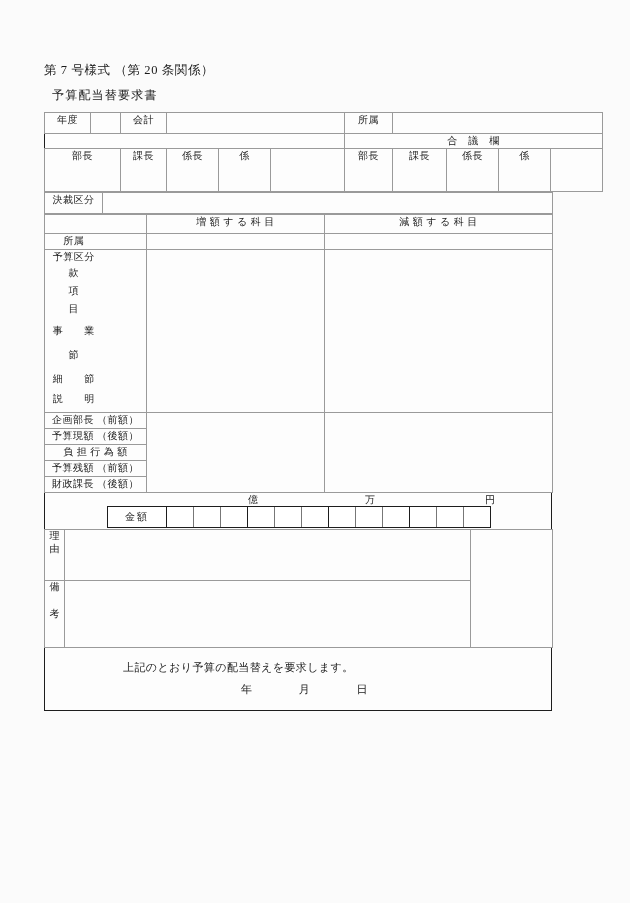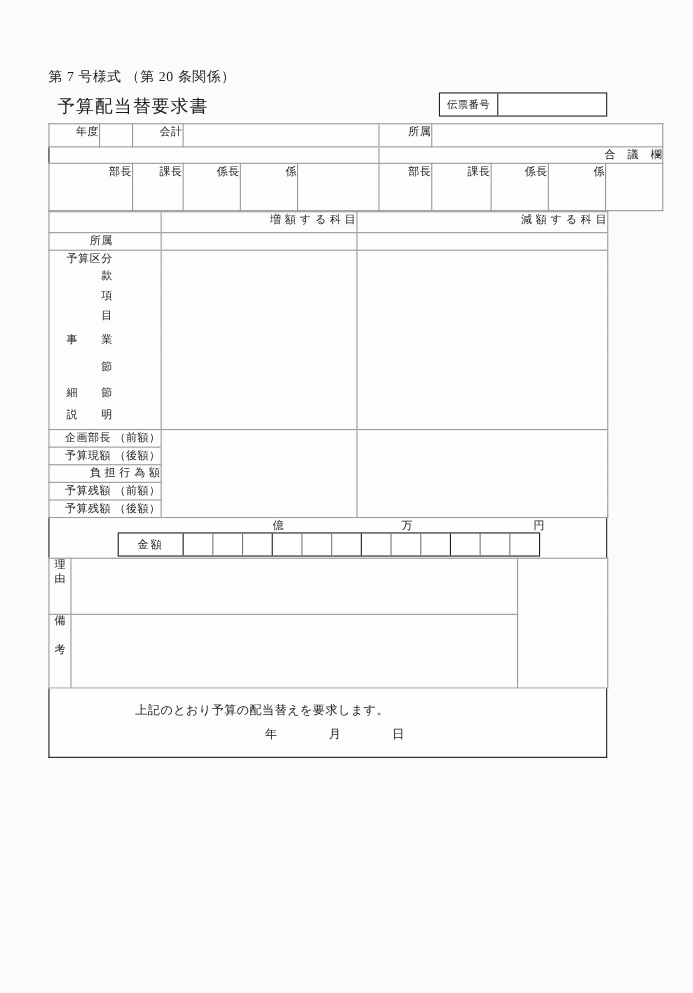--- a/index.html
+++ b/index.html
@@ -37,21 +37,21 @@
   }
   .title-row {
     position: relative;
     height: 24px;
     margin-bottom: 4px;
   }
   .doc-title {
     position: absolute;
     left: 8px;
     top: 3px;
-    font-size: 16px;
+    font-size: 12px;
     letter-spacing: 1.2px;
   }
   .voucher {
     position: absolute;
     right: 0;
     top: 0;
     display: flex;
     border: 1px solid #222;
     height: 20px;
     background: #fff;
@@ -82,21 +82,21 @@
     vertical-align: top;
     background: #fdfdfd;
   }
   .outer {
     border: 1.6px solid #1d1d1d;
     border-collapse: collapse;
   }
   .pad2 { padding: 2px 3px; }
   .lbl {
     font-size: 10px;
-    text-align: right;
+    text-align: center;
     letter-spacing: 0.5px;
   }
 
   .tall-approve { height: 42px; }
   .row-md { height: 20px; }
   .nob { border: none !important; }
   .no-l { border-left: none !important; }
   .no-r { border-right: none !important; }
   .no-t { border-top: none !important; }
   .no-b { border-bottom: none !important; }
@@ -187,24 +187,20 @@
 </head>
 <body>
 
 <div class="page">
   <div class="doc">
 
     <div class="form-no">第 7 号様式 （第 20 条関係）</div>
 
     <div class="title-row">
       <div class="doc-title">予算配当替要求書</div>
-      <div class="voucher">
-        <div class="voucher-label">伝票番号</div>
-        <div class="voucher-value"></div>
-      </div>
     </div>
 
     <table class="grid outer">
       <colgroup>
         <col style="width:46px">
           <col style="width:30px">
           <col style="width:46px">
         <col style="width:52px">
           <col style="width:52px">
           <col style="width:52px">
@@ -252,20 +248,24 @@
       </tr>
     </tbody>
       </table>
 
     <table class="grid outer" style="border-top:none">
       <colgroup>
         <col style="width:58px">
           <col style="width:450px">
       </colgroup>
       <tbody>
+      <tr>
+        <td class="lbl row-md">決裁区分</td>
+        <td class="row-md"></td>
+      </tr>
     </tbody>
       </table>
 
     <table class="grid outer" style="border-top:none">
       <colgroup>
         <col style="width:58px">
           <col style="width:44px">
           <col style="width:178px">
           <col style="width:228px">
       </colgroup>
@@ -328,21 +328,21 @@
       <tr>
         <td class="lbl no-r" colspan="2" style="height:15px">予算現額 （後額）</td>
       </tr>
       <tr>
         <td class="lbl no-r" colspan="2" style="height:15px">負 担 行 為 額</td>
       </tr>
       <tr>
         <td class="lbl no-r" colspan="2" style="height:15px">予算残額 （前額）</td>
       </tr>
       <tr>
-        <td class="lbl no-r" colspan="2" style="height:15px">予算残額 （後額）</td>
+        <td class="lbl no-r" colspan="2" style="height:15px">財政課長 （後額）</td>
       </tr>
     </tbody>
       </table>
 
     <div style="border-left:1.6px solid #1d1d1d;border-right:1.6px solid #1d1d1d;background:#fdfdfd;">
       <div class="money-wrap">
         <div class="unit-line">
           <span class="unit" style="left:203px">億</span>
           <span class="unit" style="left:320px">万</span>
           <span class="unit" style="left:440px">円</span>

